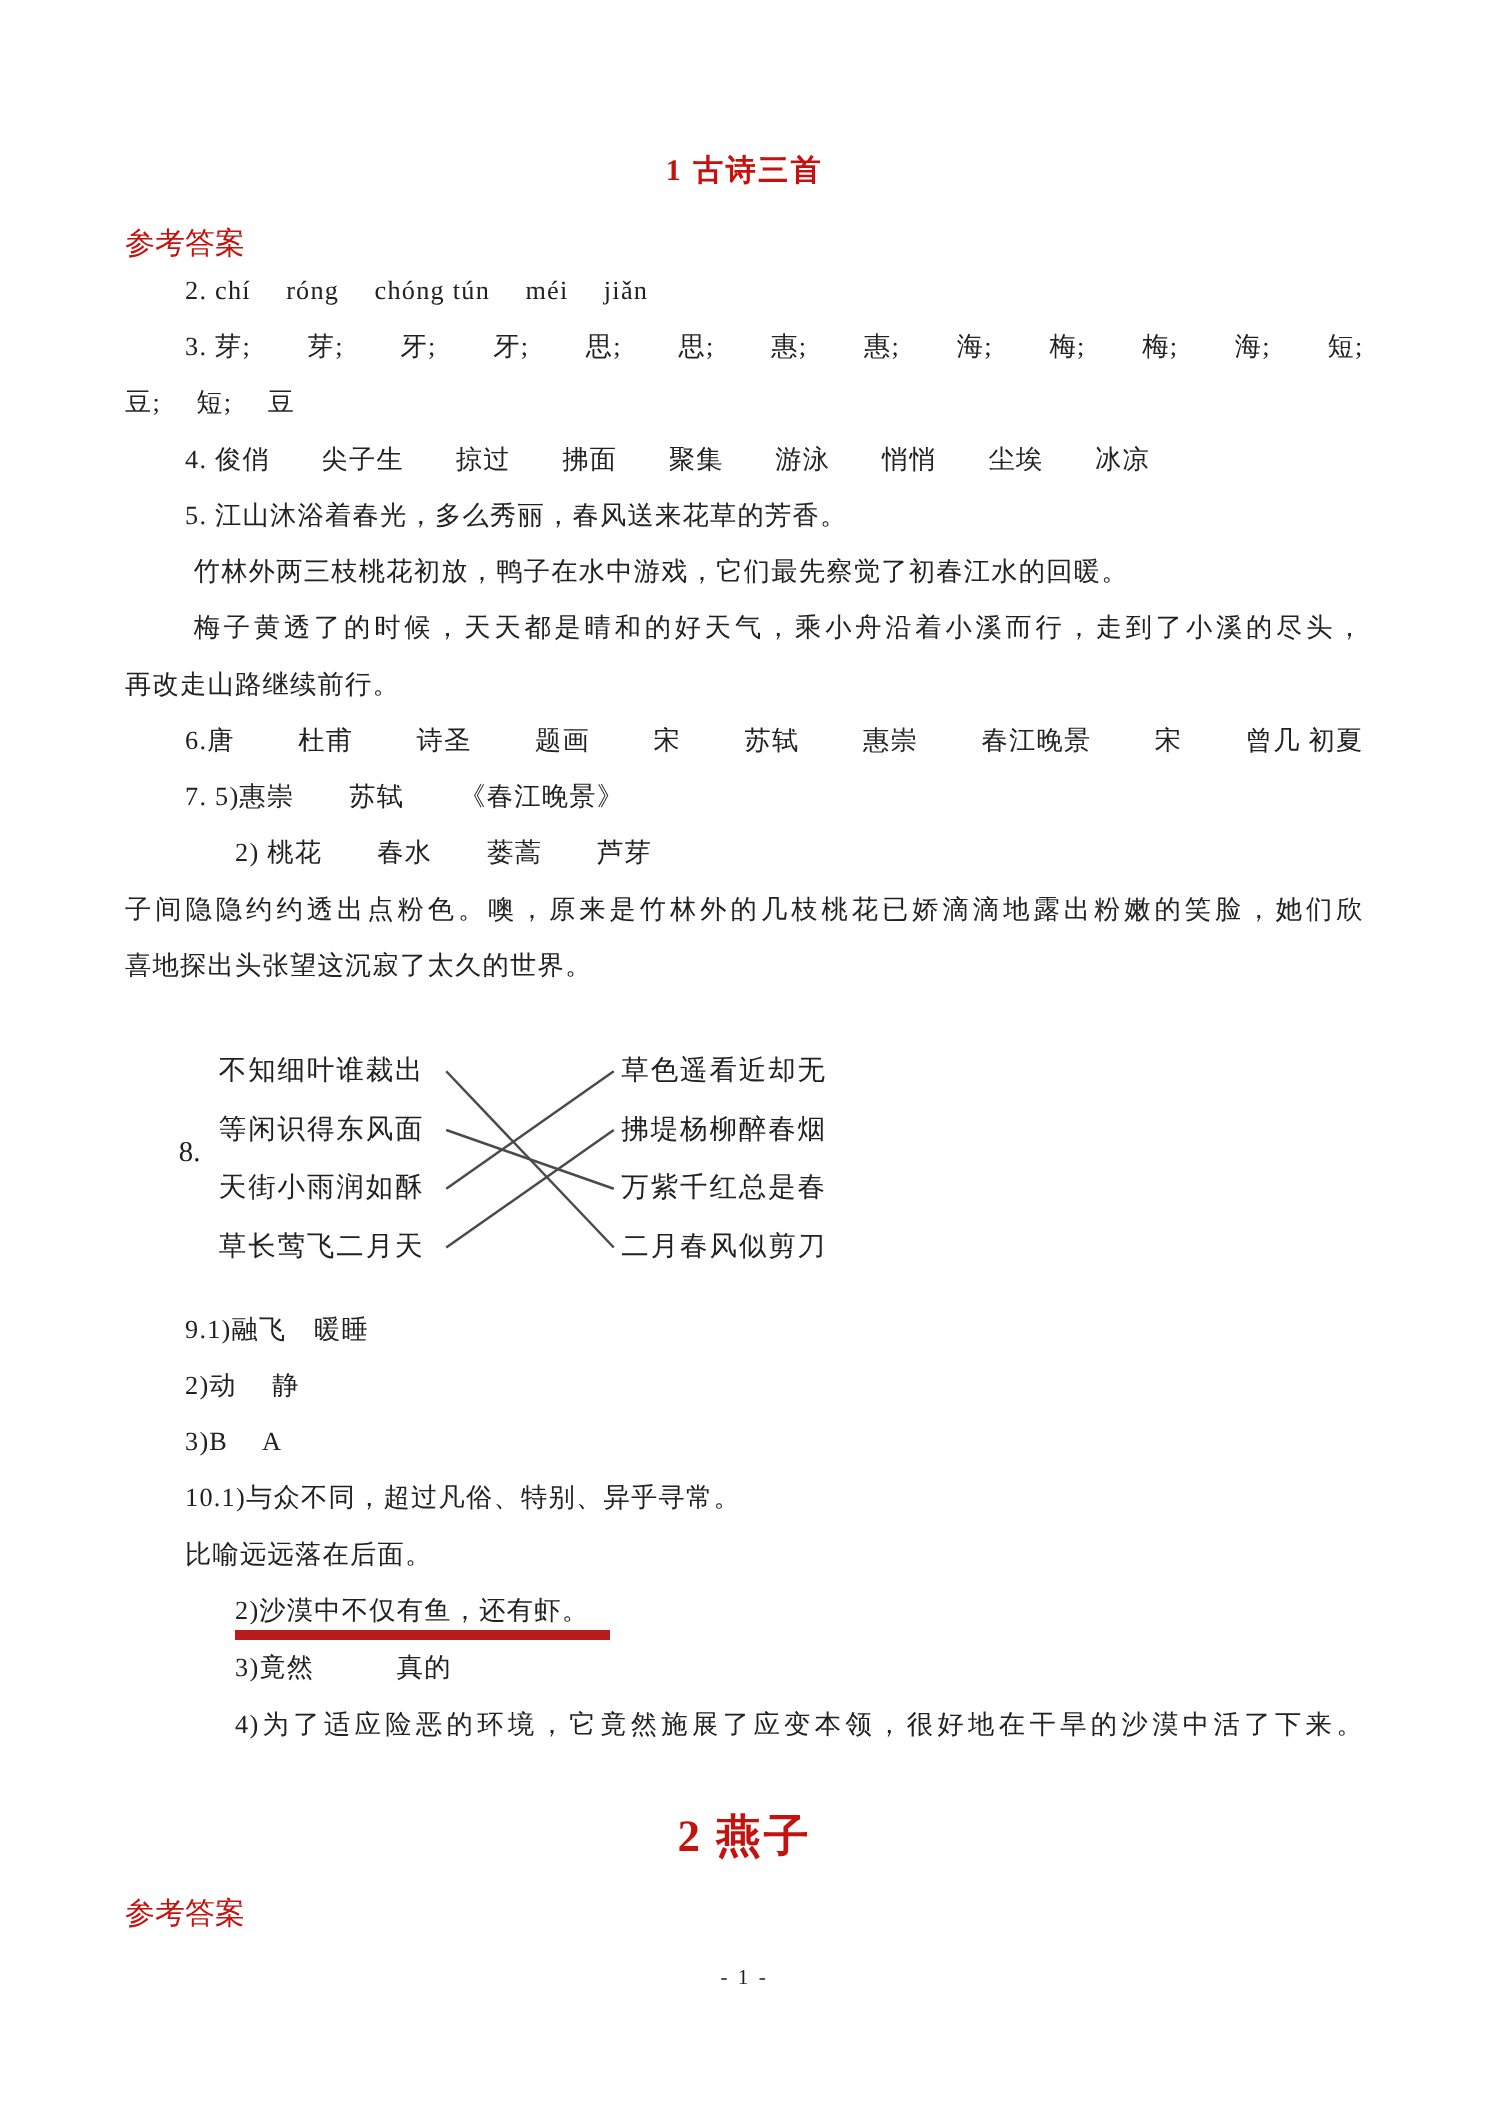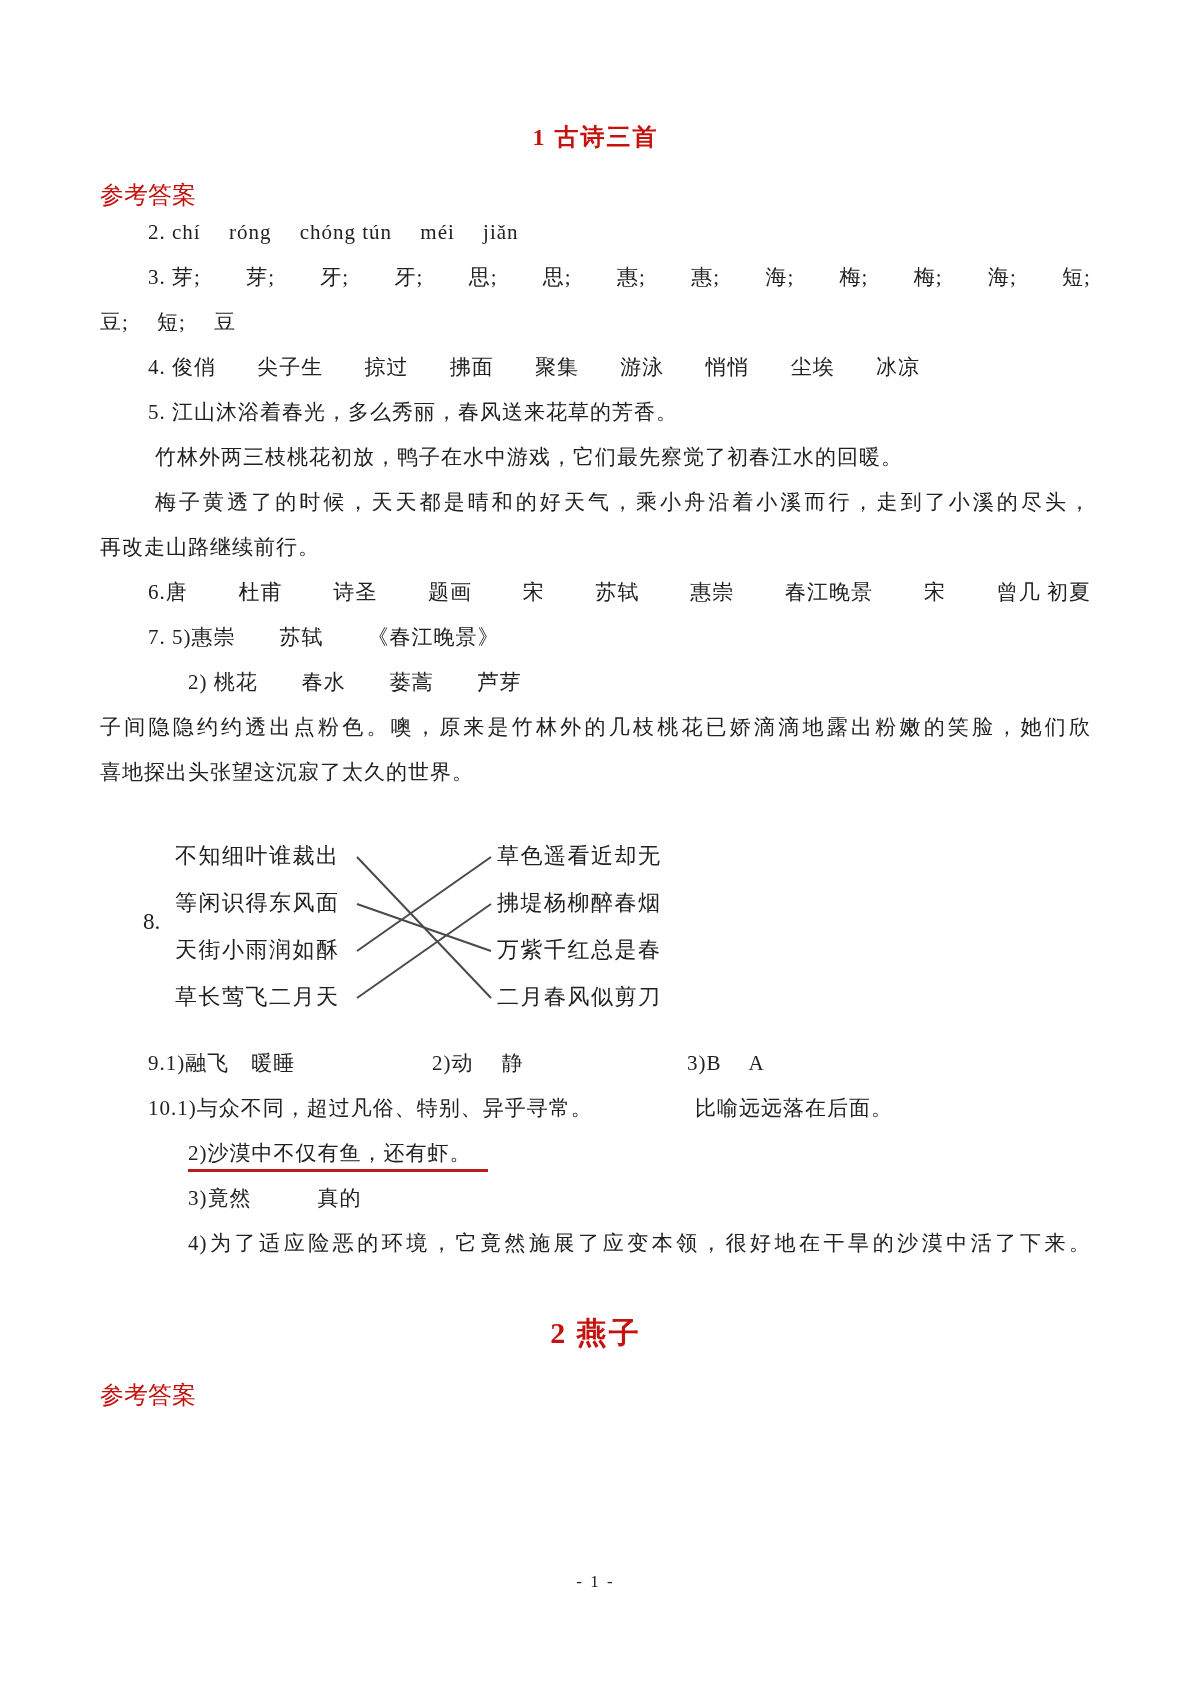--- a/index.html
+++ b/index.html
@@ -8,40 +8,40 @@
     width:1191px; height:1684px; background:#ffffff; position:relative;
     padding:0 100px; overflow:hidden;
     font-family:"Liberation Serif","DejaVu Serif",serif;
     color:#212121;
   }
   .doc-title {
     padding-top:118px; text-align:center; font-size:24px; line-height:38px;
     font-weight:700; color:#c6120e; letter-spacing:2px;
   }
   .doc-title2 {
-    margin-top:48px; text-align:center; font-size:30px; line-height:38px;
+    margin-top:48px; text-align:center; font-size:36px; line-height:38px;
     font-weight:700; color:#c6120e; letter-spacing:2px;
   }
   .ref-heading { margin-top:24px; font-size:24px; line-height:30px; color:#c6120e; }
   .ref-heading2 { margin-top:28px; font-size:24px; line-height:30px; color:#c6120e; }
   .line { font-size:21px; line-height:45px; letter-spacing:1px; white-space:nowrap; }
   .first-line-start { margin-top:8px; }
   .ind1 { padding-left:48px; }     
   .ind15 { padding-left:55px; }    
   .ind2 { padding-left:88px; }     
   .spread { display:flex; justify-content:space-between; }
   .spread-narrow { display:flex; justify-content:space-between; width:820px; }
   .fill { text-align:justify; text-align-last:justify; }
-  .seg-row { display:flex; }
+  .seg-row { display:flex;flex-direction:column; }
   .seg-a { display:inline-block; width:284px; }
   .seg-b { display:inline-block; width:255px; }
   .seg-wide { display:inline-block; width:547px; }
   .underlined {
     display:inline-block; line-height:30px;
-    border-bottom:3px solid #b91c1c; padding-bottom:1px; padding-right:16px;
+    border-bottom:8px solid #b91c1c; padding-bottom:1px; padding-right:16px;
   }
   .matching {
     position:relative; margin-top:48px; margin-left:75px;
     width:530px; height:190px; font-size:22px;
   }
   .match-label { position:absolute; left:-32px; top:66px; font-size:23px; line-height:26px; }
   .match-item { position:absolute; white-space:nowrap; line-height:26px; letter-spacing:1.5px; }
   .match-lines { position:absolute; left:0; top:0; width:530px; height:190px; }
   .line9 { margin-top:8px; }
   .page-number {

